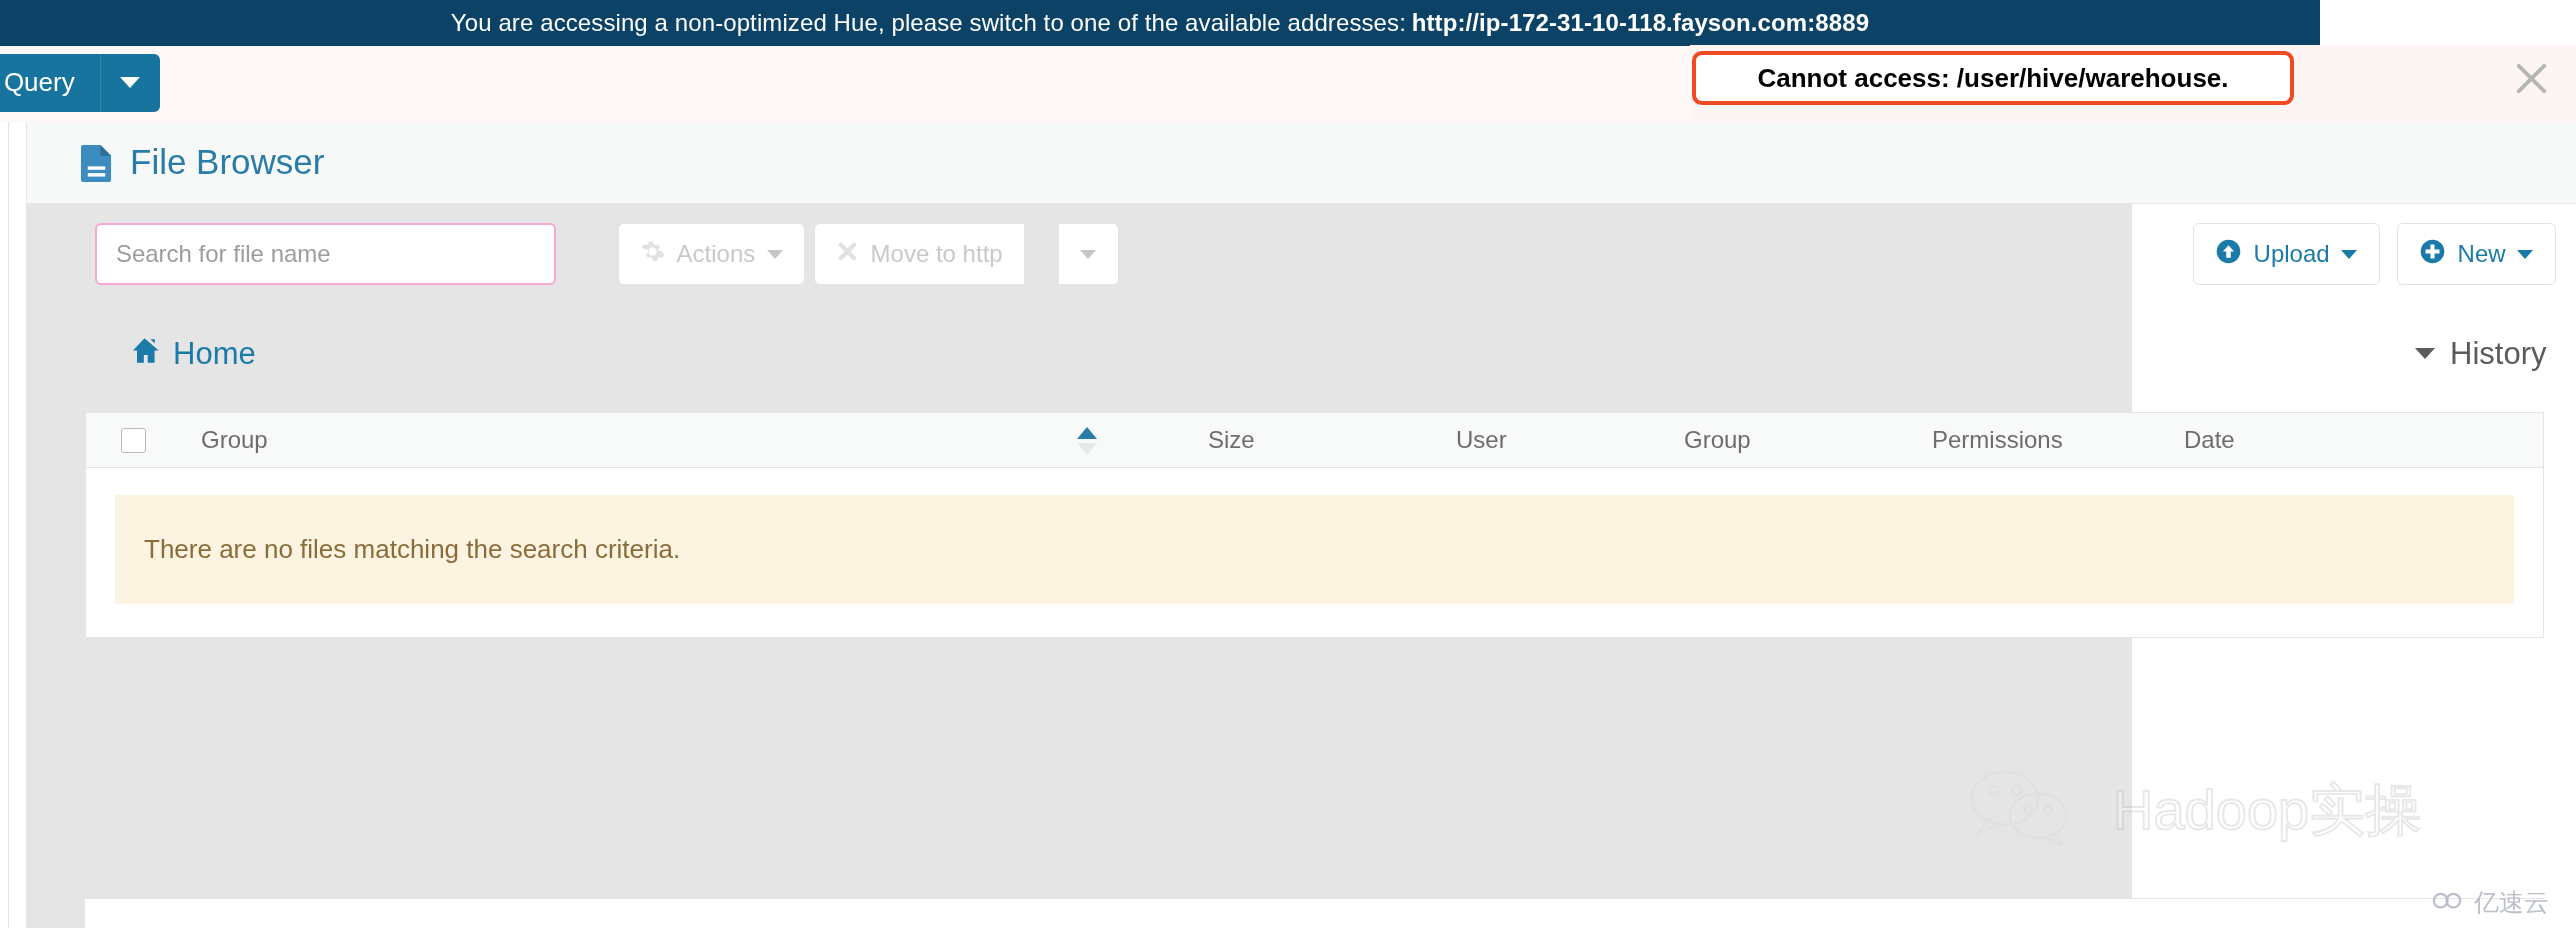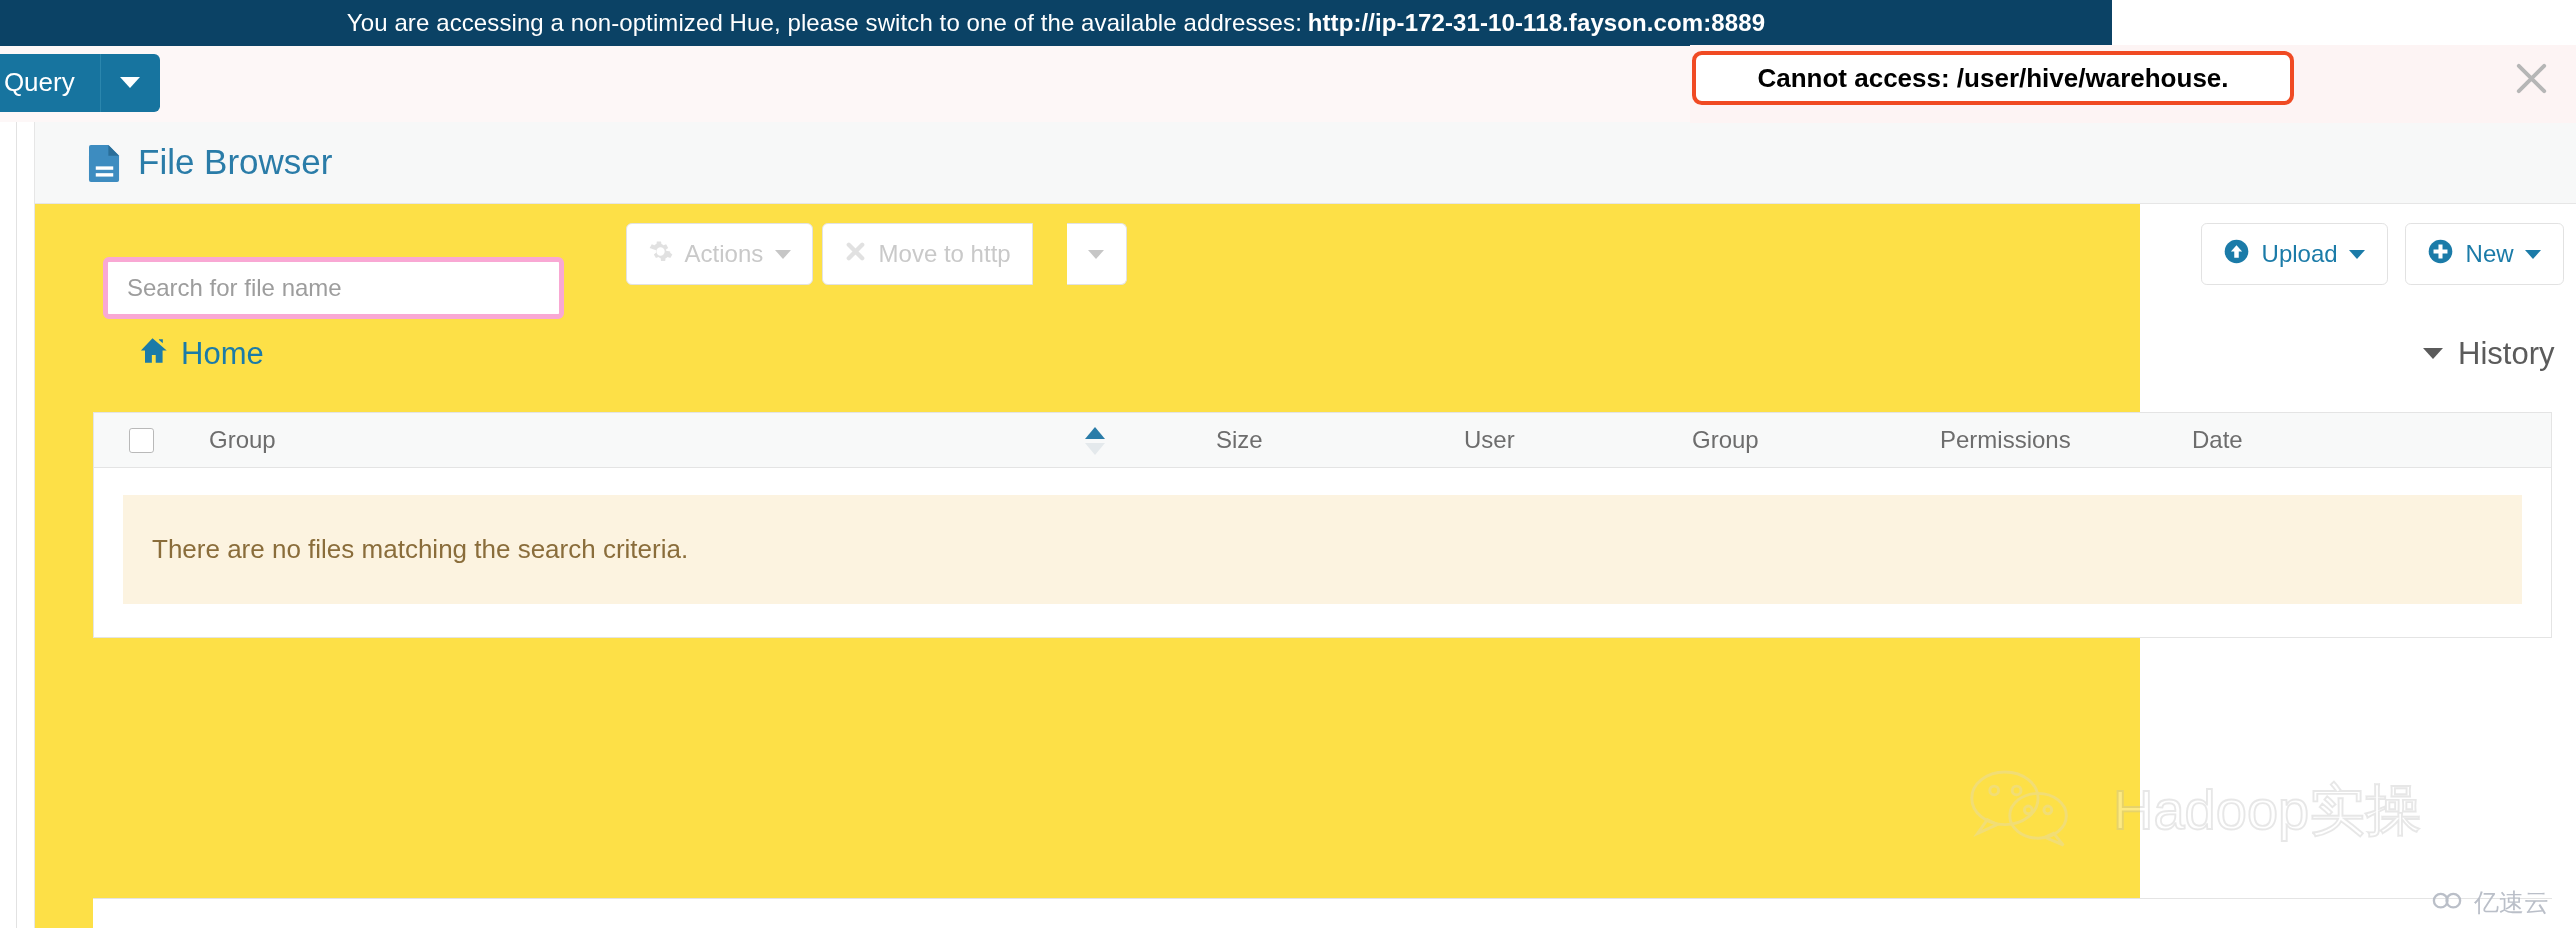--- a/index.html
+++ b/index.html
@@ -7,21 +7,21 @@
     margin: 0; padding: 0;
     width: 2576px; height: 934px;
     background: #ffffff;
     font-family: "Liberation Sans", sans-serif;
     overflow: hidden;
   }
 
   
   .top-banner {
     position: absolute; left: 0; top: 0;
-    width: 2112px; height: 46px;
+    width: 2320px; height: 46px;
     background: #0b4265;
     color: #ffffff;
     display: flex; align-items: center; justify-content: center;
     font-size: 24px;
     letter-spacing: 0.1px;
     z-index: 5;
   }
   .top-banner .strong { font-weight: bold; margin-left: 5.8px; }
 
   
@@ -118,23 +118,23 @@
   .alert-close {
     position: absolute; left: 2511px; top: 58px;
     width: 41px; height: 41px;
     z-index: 9;
     cursor: pointer;
   }
   .alert-close svg { display: block; }
 
   
   .page-body {
-    position: absolute; left: 16px; top: 121px;
+    position: absolute; left: 8px; top: 121px;
     width: 2124px; height: 813px;
-    background: #fde047;
+    background: #e5e5e5;
     border-left: 1px solid #e2e2e2;
   }
   .left-rail {
     position: absolute; left: 0; top: 0;
     width: 17.5px; height: 813px;
     background: #ffffff;
     border-right: 1px solid #e6e6e6;
   }
 
   .page-title-row {
@@ -151,28 +151,27 @@
   }
 
   
   .toolbar {
     position: absolute; left: 17.5px; top: 102px;
     width: 2559px; height: 68px;
   }
   .file-search {
     position: absolute; left: 68px; top: 0;
     width: 461px; height: 62px;
-    border: 5px solid #f9a8d4;
+    border: 2px solid #f9a8d4;
     border-radius: 5.8px;
     font-size: 24px; color: #7d7d7d;
     padding: 0 19.4px;
     background: #ffffff;
     font-family: "Liberation Sans", sans-serif;
     outline: none;
-    margin-top: 34px;
   }
   .file-search::placeholder { color: #9d9d9d; opacity: 1; }
 
   .btn {
     height: 62px;
     border: 1px solid #e2e2e2;
     background: #ffffff;
     border-radius: 5.8px;
     display: flex; align-items: center; gap: 11.7px;
     padding: 0 21.4px;

